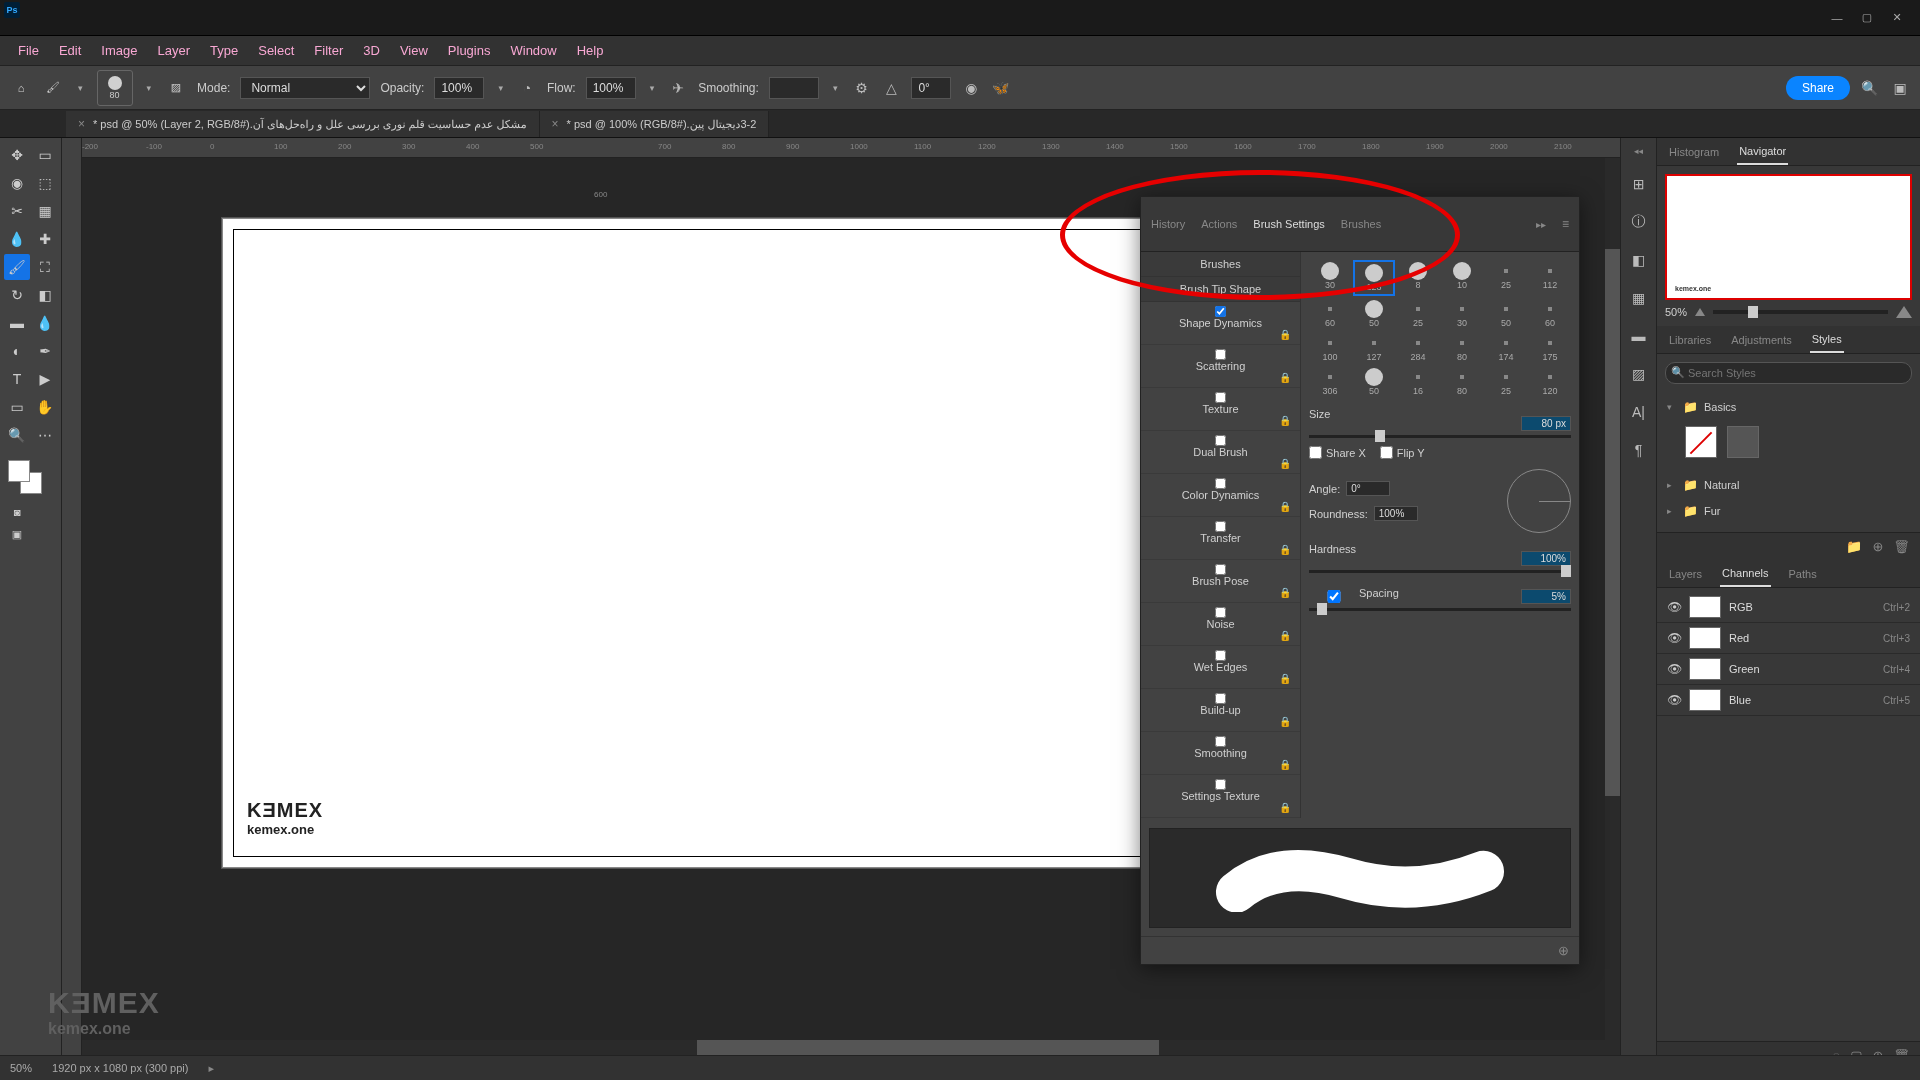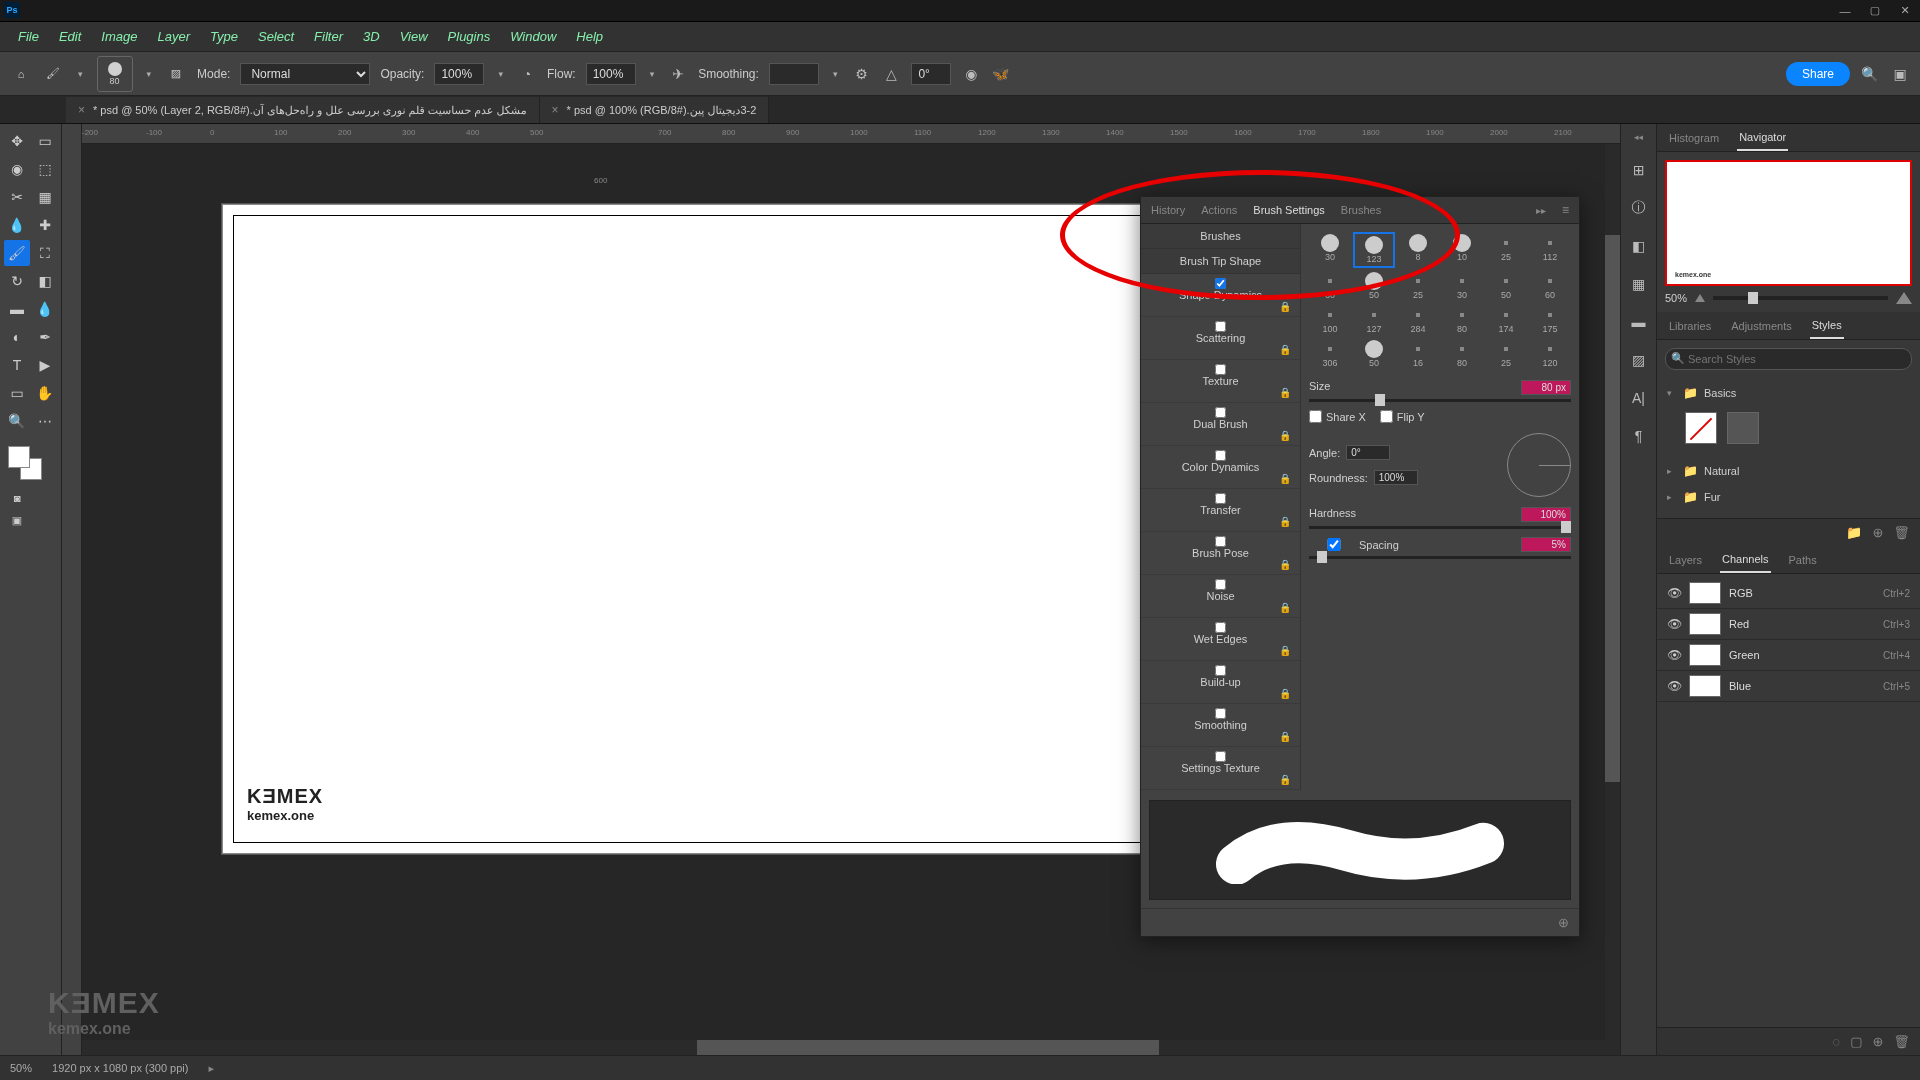--- a/index.html
+++ b/index.html
@@ -1,25 +1,25 @@
 <!DOCTYPE html>
 <html><head>
 <meta charset="utf-8">
 <style>
 * { margin: 0; padding: 0; box-sizing: border-box; font-family: 'Segoe UI', Tahoma, sans-serif; user-select: none; }
 body { background: #323232; color: #d0d0d0; font-size: 11px; overflow: hidden; width: 1920px; height: 1080px; position: relative; }
 
 
-.titlebar { height: 22px; background: #1a1a1a; display: flex; align-items: center; justify-content: flex-end; padding: 0 0; border-bottom: 1px solid #000; }
+.titlebar { height: 36px; background: #1a1a1a; display: flex; align-items: center; justify-content: flex-end; padding: 0 8px; border-bottom: 1px solid #000; }
 .titlebar .win-btn { width: 30px; height: 18px; display: flex; align-items: center; justify-content: center; color: #aaa; cursor: pointer; }
 .titlebar .ps-icon { position: absolute; left: 4px; top: 2px; width: 16px; height: 16px; background: #001e36; color: #31a8ff; font-size: 9px; font-weight: bold; display: flex; align-items: center; justify-content: center; border-radius: 2px; }
 
 
 .menubar { height: 30px; background: #323232; display: flex; align-items: center; padding: 0 8px; border-bottom: 1px solid #222; }
-.menubar .menu-item { padding: 4px 10px; color: #86efac; cursor: pointer; font-size: 13px; font-style: italic; }
+.menubar .menu-item { padding: 4px 10px; color: #f9a8d4; cursor: pointer; font-size: 13px; }
 
 
 .optionsbar { height: 44px; background: #424242; display: flex; align-items: center; padding: 0 10px; border-bottom: 1px solid #222; gap: 10px; }
 .optionsbar .tool-icon-box { width: 22px; height: 22px; display: flex; align-items: center; justify-content: center; }
 .optionsbar .brush-preview { width: 36px; height: 36px; background: #424242; border: 1px solid #666; border-radius: 3px; display: flex; flex-direction: column; align-items: center; justify-content: center; }
 .optionsbar .brush-dot { width: 14px; height: 14px; background: #d0d0d0; border-radius: 50%; }
 .optionsbar .brush-num { font-size: 9px; color: #ccc; }
 .optionsbar .label { color: #ccc; font-size: 12px; }
 .optionsbar select, .optionsbar input[type=text] { background: #2a2a2a; border: 1px solid #555; color: #ddd; padding: 2px 6px; font-size: 12px; height: 22px; }
 .optionsbar .dropdown-arrow { color: #aaa; font-size: 9px; padding: 0 4px; }
@@ -95,42 +95,42 @@
 
 .channels-body { padding: 4px 0; }
 .channel-row { display: flex; align-items: center; padding: 4px 10px; gap: 8px; border-bottom: 1px solid #2a2a2a; }
 .channel-row .eye { color: #ccc; font-size: 12px; width: 14px; }
 .channel-row .thumb { width: 32px; height: 22px; background: #fff; border: 1px solid #666; }
 .channel-row .name { flex: 1; font-size: 11px; color: #ddd; }
 .channel-row .shortcut { font-size: 10px; color: #888; }
 
 
 .brush-panel { position: absolute; left: 1140px; top: 196px; width: 440px; background: #424242; border: 1px solid #222; box-shadow: 0 4px 20px rgba(0,0,0,0.5); z-index: 100; }
-.brush-panel .bp-tabs { display: flex; align-items: center; padding: 6px 10px; gap: 16px; background: #383838; border-bottom: 1px solid #222; }
+.brush-panel .bp-tabs { display: flex; align-items: center; padding: 20px 10px; gap: 16px; background: #383838; border-bottom: 1px solid #222; }
 .brush-panel .bp-tab { color: #888; font-size: 11px; cursor: pointer; }
 .brush-panel .bp-tab.active { color: #ddd; }
 .brush-panel .bp-collapse { margin-left: auto; color: #888; font-size: 10px; cursor: pointer; }
 .brush-panel .bp-menu { color: #888; font-size: 12px; cursor: pointer; }
 .bp-body { display: flex; }
 .bp-left { width: 160px; border-right: 1px solid #333; }
 .bp-brushes-btn { text-align: center; padding: 6px; background: #3a3a3a; border-bottom: 1px solid #333; cursor: pointer; font-size: 11px; }
 .bp-tip-shape { text-align: center; padding: 6px; background: #3a3a3a; border-bottom: 1px solid #333; font-size: 11px; }
 .bp-option-row { display: flex; align-items: center; padding: 4px 8px; font-size: 11px; border-bottom: 1px solid #3a3a3a; flex-direction: column; }
 .bp-option-row input[type=checkbox] { width: 11px; height: 11px; accent-color: #1473e6; }
 .bp-option-row .lock { margin-left: auto; color: #888; font-size: 10px; }
 .bp-right { flex: 1; padding: 8px; }
 .bp-presets { display: grid; grid-template-columns: repeat(6, 1fr); gap: 2px; margin-bottom: 10px; max-height: 150px; overflow: hidden; }
 .bp-preset { display: flex; flex-direction: column; align-items: center; padding: 2px; cursor: pointer; }
 .bp-preset.selected { border: 2px solid #1473e6; }
 .bp-preset .pdot { width: 18px; height: 18px; background: #ccc; border-radius: 50%; }
 .bp-preset .pspeck { width: 18px; height: 18px; background: radial-gradient(circle, #888 20%, transparent 20%); }
 .bp-preset .pnum { font-size: 9px; color: #aaa; }
 .bp-slider-row { margin: 8px 0; }
 .bp-slider-row .srow-top { display: flex; justify-content: space-between; font-size: 11px; margin-bottom: 4px; }
-.bp-slider-row .srow-top input { width: 50px; background: #be185d; border: 1px solid #555; color: #ddd; font-size: 10px; text-align: right; padding: 1px 4px; }
+.bp-slider-row .srow-top input { width: 50px; background: #0c4a6e; border: 1px solid #555; color: #ddd; font-size: 10px; text-align: right; padding: 1px 4px; margin-top: 8px; }
 .bp-slider-track { height: 3px; background: #222; position: relative; margin: 4px 0; }
 .bp-slider-thumb { position: absolute; width: 10px; height: 12px; background: #ccc; top: -5px; }
 .bp-angle-row { display: flex; align-items: center; gap: 12px; margin: 10px 0; }
 .bp-angle-labels { display: flex; flex-direction: column; gap: 10px; font-size: 11px; }
 .bp-angle-labels .arow { display: flex; gap: 6px; align-items: center; }
 .bp-angle-labels input { width: 44px; background: #2a2a2a; border: 1px solid #555; color: #ddd; font-size: 10px; padding: 1px 4px; }
 .bp-angle-circle { width: 64px; height: 64px; border: 1px solid #888; border-radius: 50%; position: relative; margin-left: auto; }
 .bp-angle-circle::after { content: ''; position: absolute; width: 50%; height: 1px; background: #888; top: 50%; left: 50%; }
 .bp-flip-row { display: flex; gap: 14px; font-size: 11px; margin-bottom: 8px; }
 .bp-flip-row label { display: flex; gap: 4px; align-items: center; }

